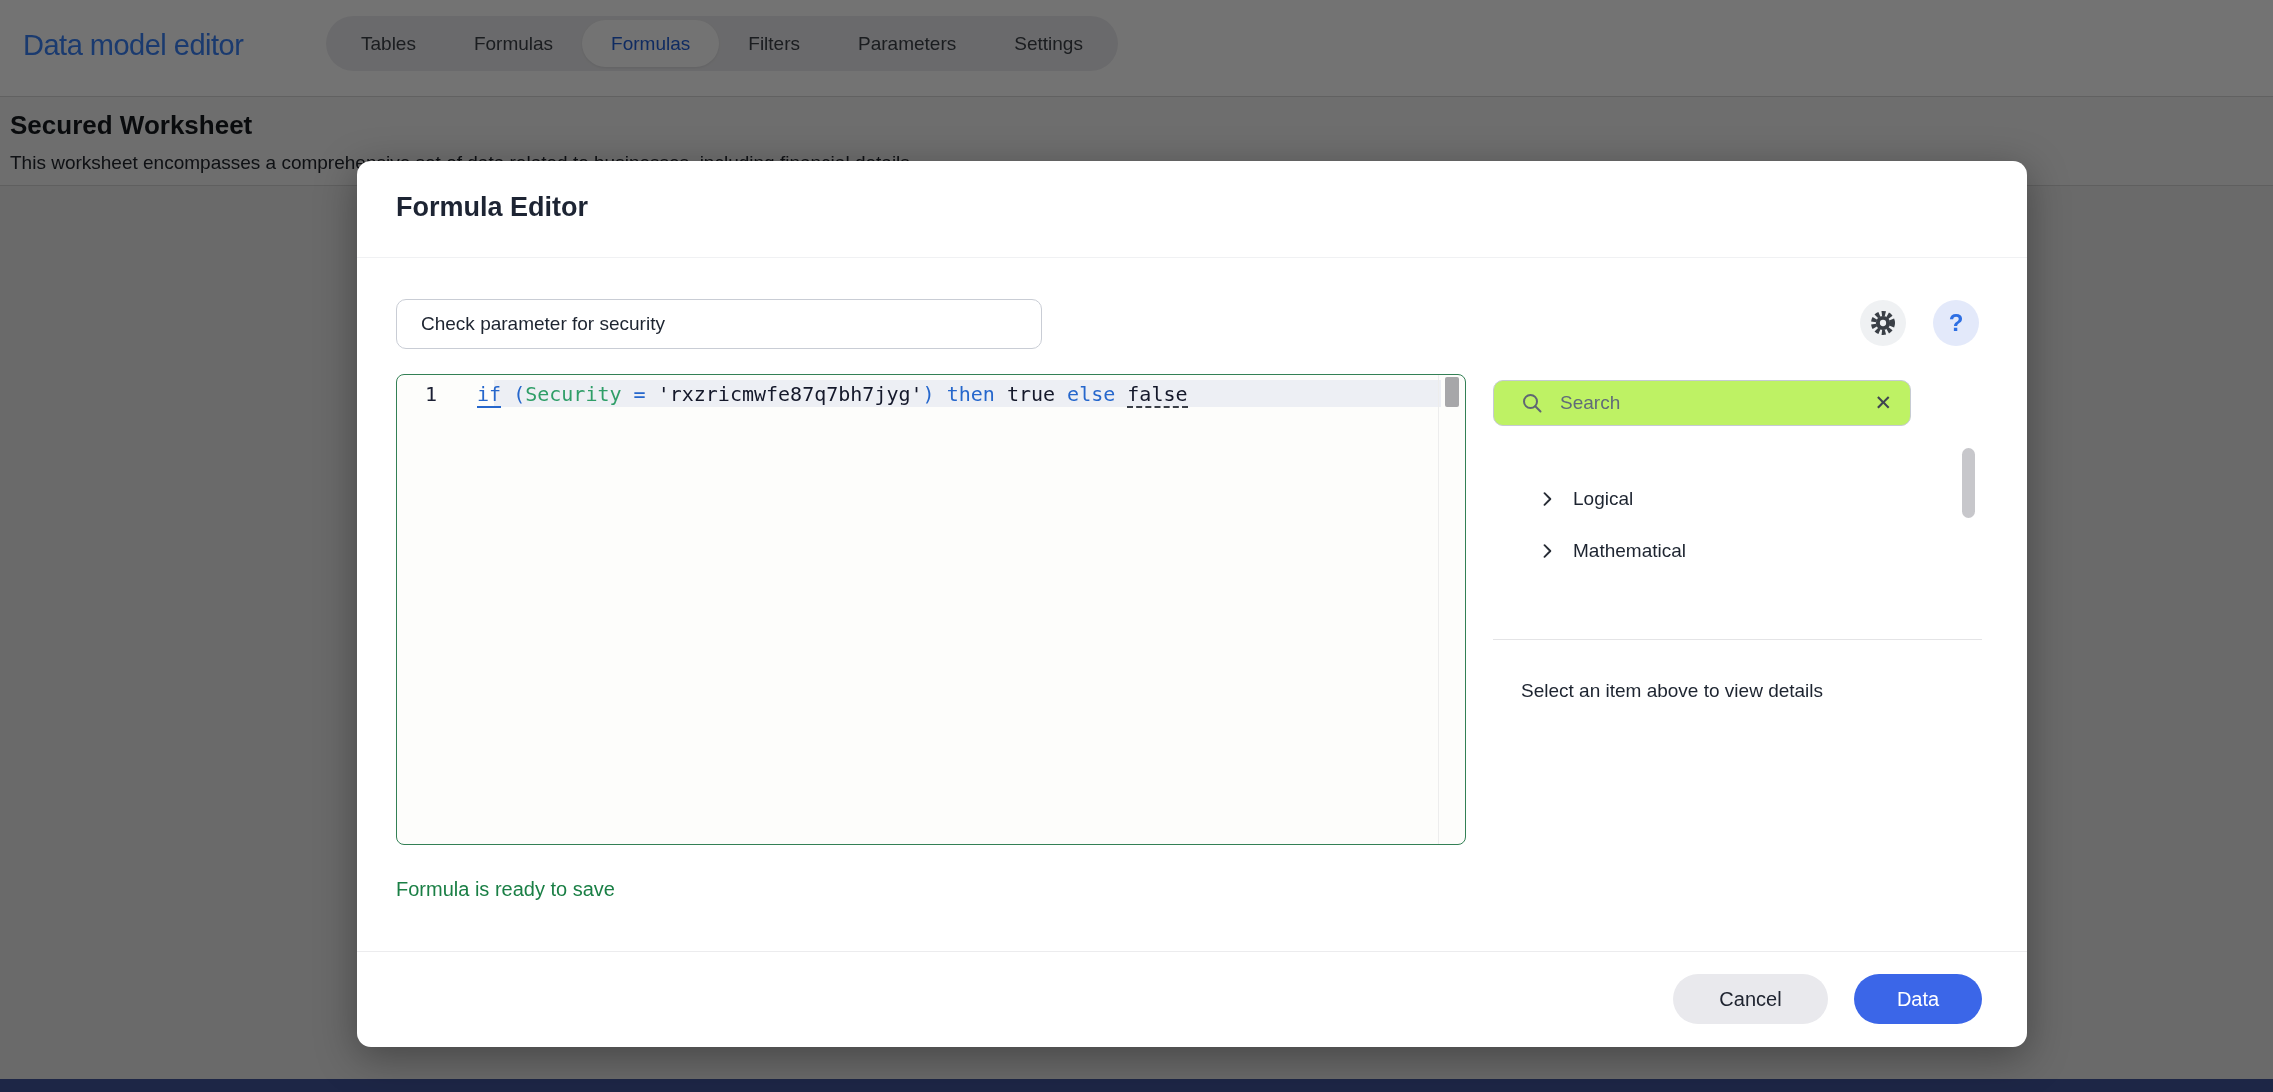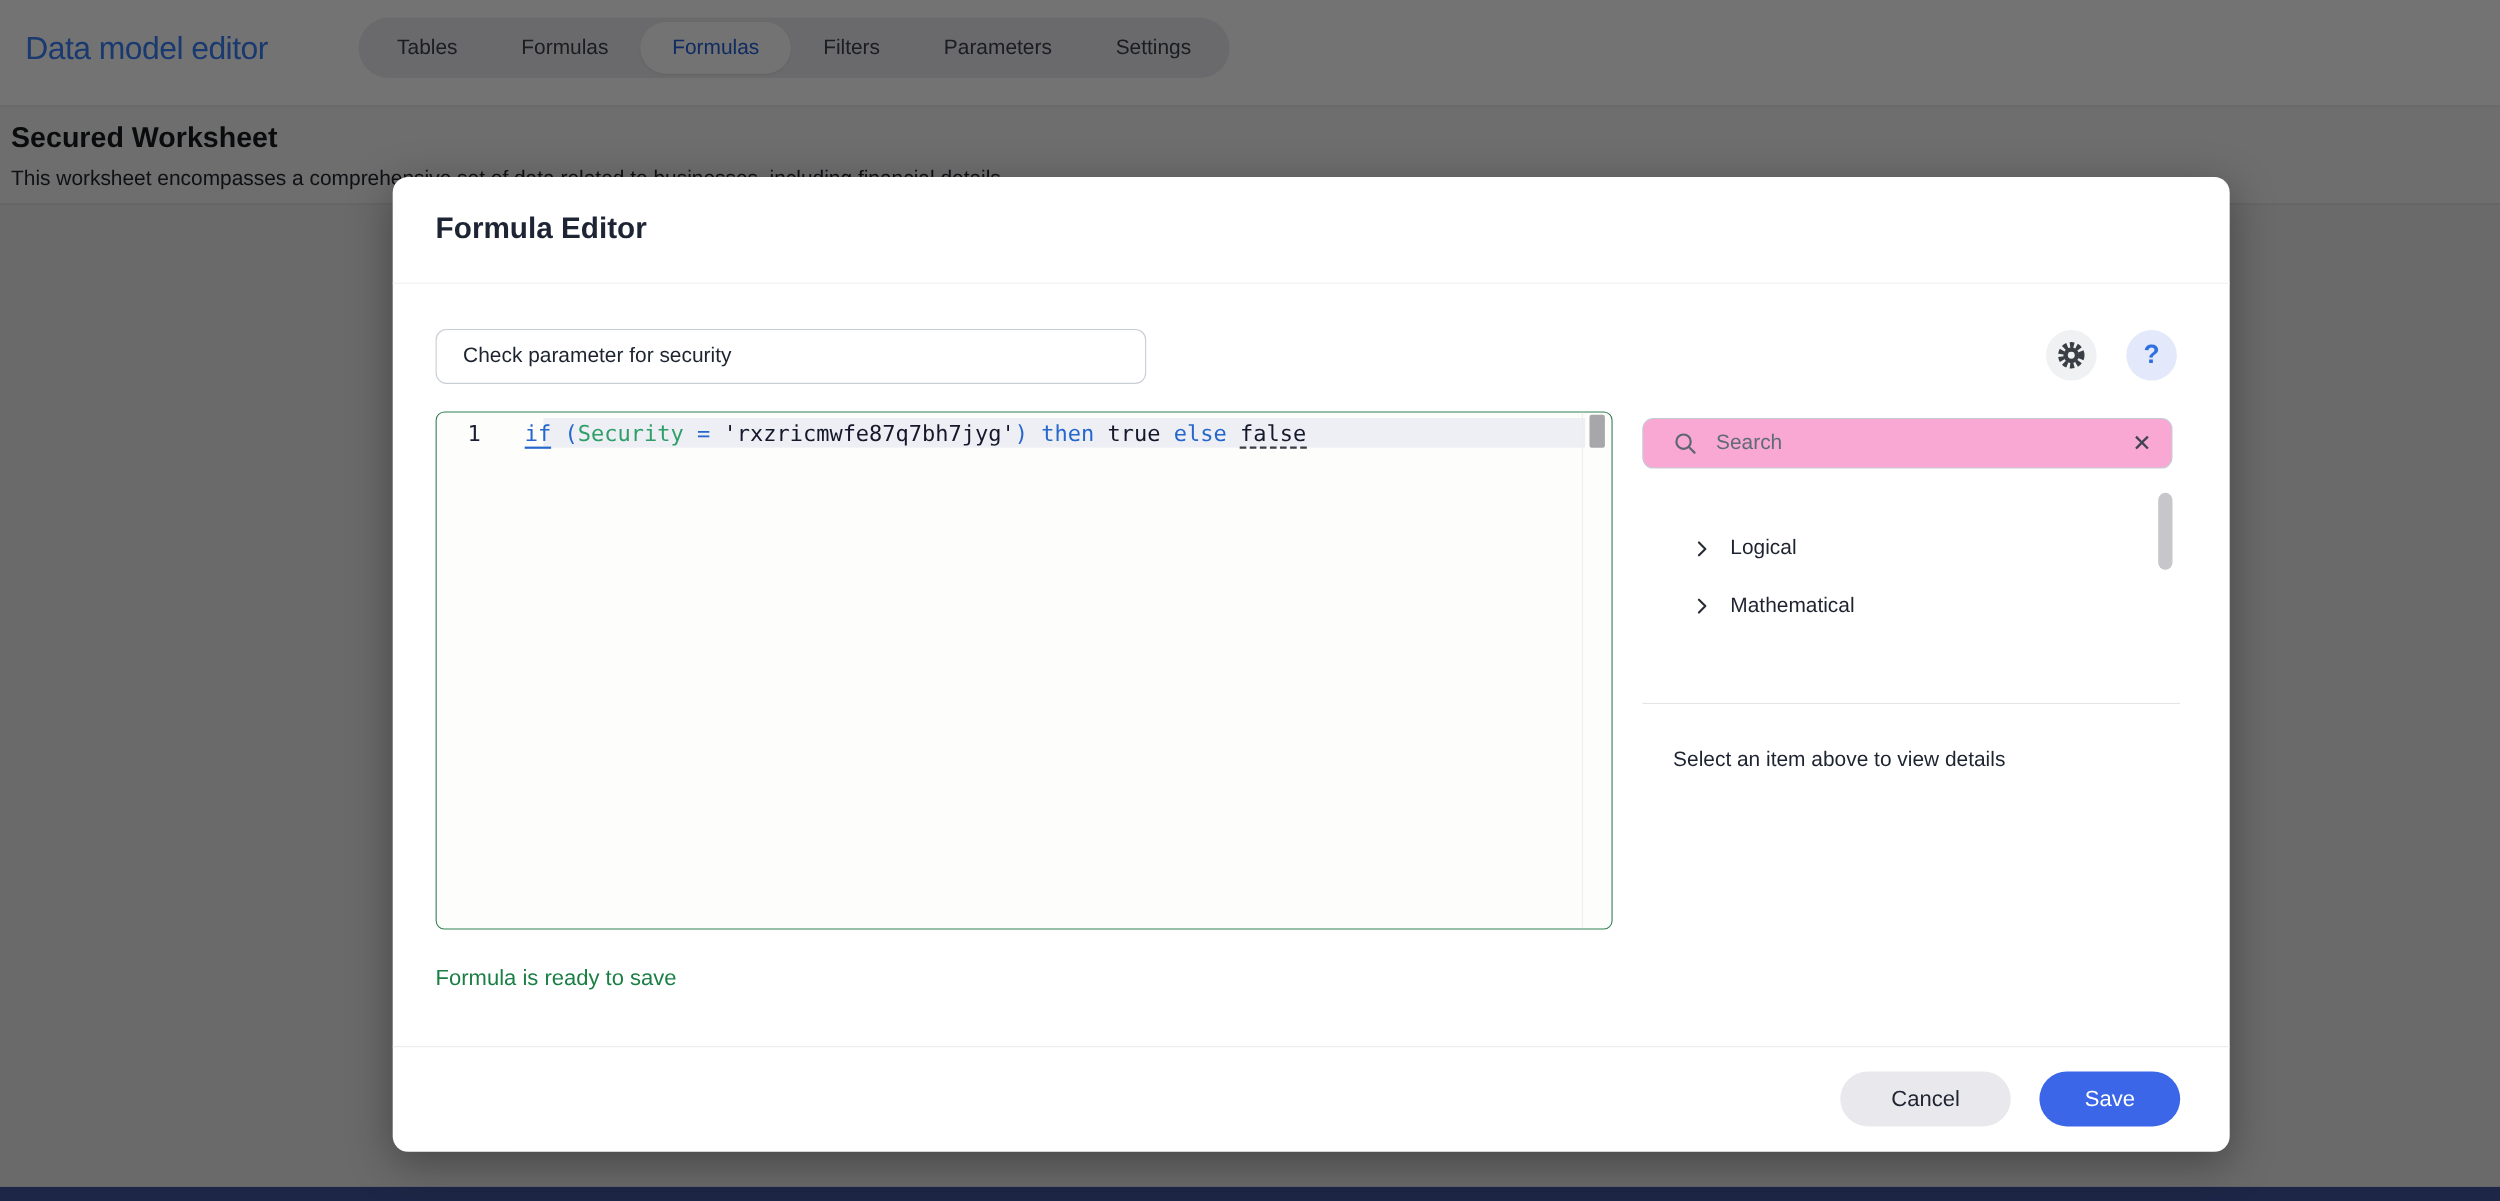--- a/index.html
+++ b/index.html
@@ -43,21 +43,21 @@
   .tok-str { color:#14182a; }
   .tok-plain { color:#14182a; }
   .u-solid { border-bottom:2px solid #2667cc; }
   .u-dashed { border-bottom:2px dashed #3a3f47;text-align:center; }
   .editor-scroll-sep { position:absolute; right:26px; top:0; width:1px; height:100%; background:#ededed; }
   .editor-scroll-thumb { position:absolute; right:6px; top:2px; width:14px; height:30px; background:#a7a7a9; border-radius:2px; }
 
   .status-msg { position:absolute; left:39px; top:717px; font-size:20px; color:#1a7f45; }
 
   
-  .search-box { position:absolute; left:1136px; top:219px; width:482px; height:46px; border:1px solid #c6cbd3; border-radius:10px; background:#f9a8d4; display:flex; align-items:center; padding:0 16px; }
+  .search-box { position:absolute; left:1136px; top:219px; width:418px; height:46px; border:1px solid #c6cbd3; border-radius:10px; background:#bef264; display:flex; align-items:center; padding:0 16px; }
   .search-icon { flex:none; display:flex; margin-left:10px; }
   .search-input { flex:1; border:none; outline:none; font-family:"Liberation Sans", sans-serif; font-size:19px; color:#1d2430; margin-left:16px; background:transparent; }
   .search-input::placeholder { color:#606b79; }
   .clear-btn { flex:none; background:none; border:none; font-size:21px; color:#3f4550; cursor:pointer; padding:0 2px; }
 
   .cat-list { position:absolute; left:1136px; top:312px; width:489px; }
   .cat-row { height:52px; display:flex; align-items:center; padding-left:44px; cursor:pointer; }
   .chev { display:flex; margin-right:16px; }
   .cat-label { font-size:19px; color:#1d2430; }
   .panel-scroll-thumb { position:absolute; left:1605px; top:287px; width:13px; height:70px; background:#c7c7cb; border-radius:7px; }
@@ -156,16 +156,16 @@
           </span>
           <span class="cat-label">Mathematical</span>
         </div>
       </div>
     <div class="panel-scroll-thumb"></div>
     <div class="panel-divider"></div>
     <div class="panel-hint">Select an item above to view details</div>
 
     <div class="modal-footer-divider"></div>
     <button class="btn cancel-btn">Cancel</button>
-    <button class="btn save-btn">Save</button>
+    <button class="btn save-btn">Data</button>
   </div>
 
 </div>
 
 </body></html>

